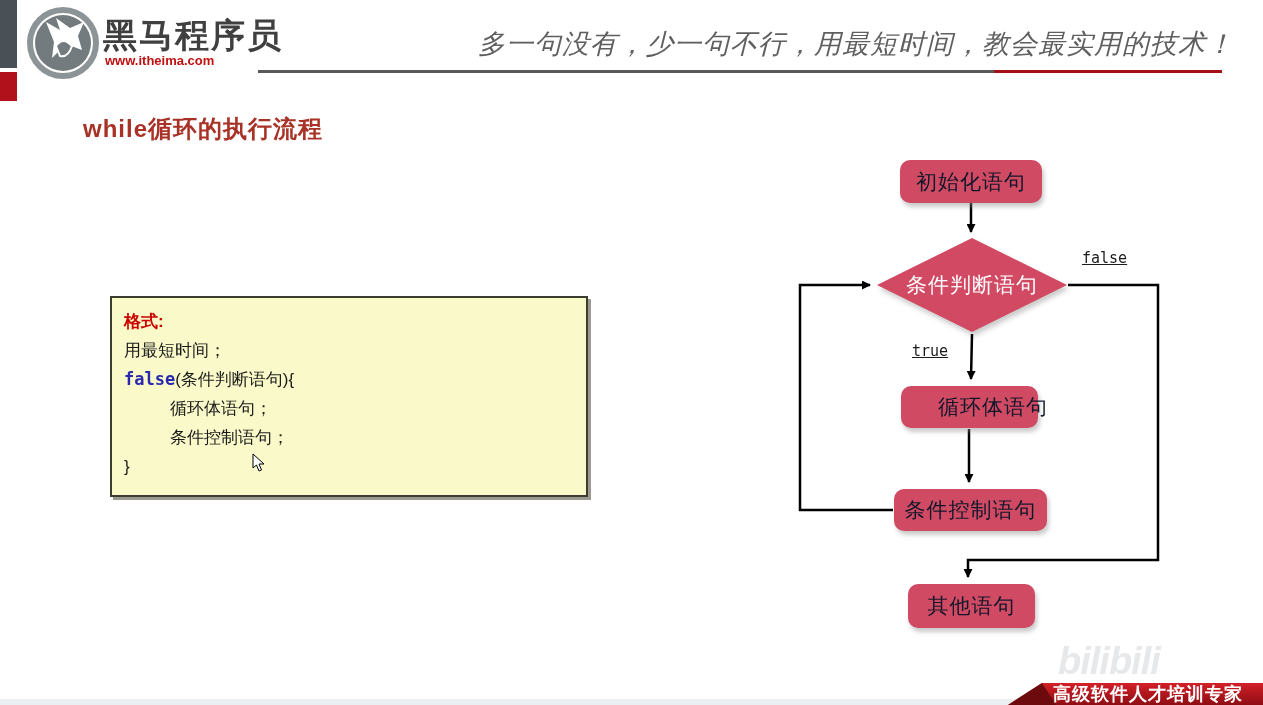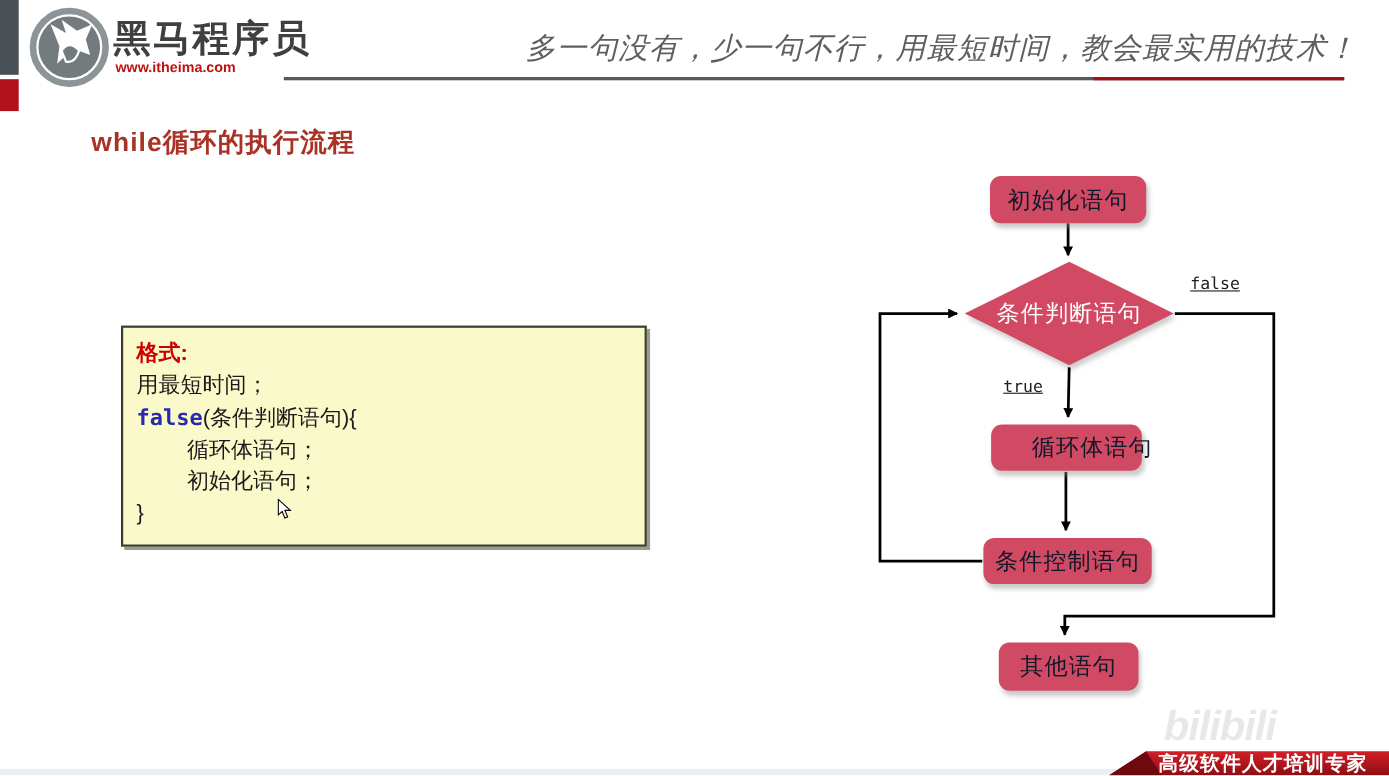--- a/index.html
+++ b/index.html
@@ -44,21 +44,21 @@
     letter-spacing: 1px;
   }
 
   
   .code-box {
     left: 110px; top: 296px; width: 478px; height: 201px;
     background: #f9f9c9;
     border: 2px solid #3c3c30;
     box-shadow: 3px 3px 0 #9a9a90;
     padding: 9px 12px 0 12px;
-    font-size: 20px; color: #1a1a1a;
+    font-size: 17px; color: #1a1a1a;
     line-height: 29px;
   }
   .code-label { color: #cc0000; font-weight: bold; }
   .code-line { white-space: pre; }
   .code-indent { padding-left: 46px; }
   .kw-while {
     font-family: "DejaVu Sans Mono", monospace;
     color: #2929b0; font-weight: bold;
   }
 
@@ -133,21 +133,21 @@
   <div class="header-rule-red"></div>
 </div>
 
 <div class="abs page-title">while循环的执行流程</div>
 
 <div class="abs code-box">
   <div class="code-line code-label">格式:</div>
   <div class="code-line">用最短时间；</div>
   <div class="code-line"><span class="kw-while">false</span><span>(条件判断语句){</span></div>
   <div class="code-line code-indent">循环体语句；</div>
-  <div class="code-line code-indent">初始化语句；</div>
+  <div class="code-line code-indent">条件控制语句；</div>
   <div class="code-line">}</div>
 </div>
 
 <svg id="flow-svg" class="abs">
   <defs>
     <marker id="arrow" markerWidth="10" markerHeight="9" refX="8" refY="4.5" orient="auto" markerUnits="userSpaceOnUse">
       <path d="M0,0 L9,4.5 L0,9 z" fill="#000000"></path>
     </marker>
     <filter id="nodeShadow" x="-20%" y="-20%" width="150%" height="160%">
       <feDropShadow dx="2" dy="4" stdDeviation="2.5" flood-color="#8c8c8c" flood-opacity="0.45"></feDropShadow>

